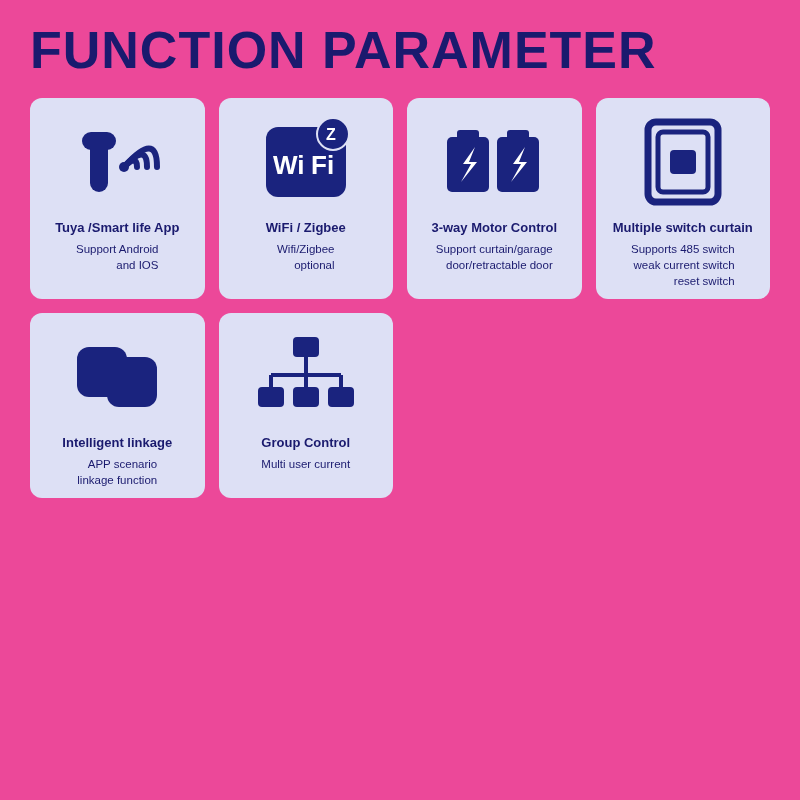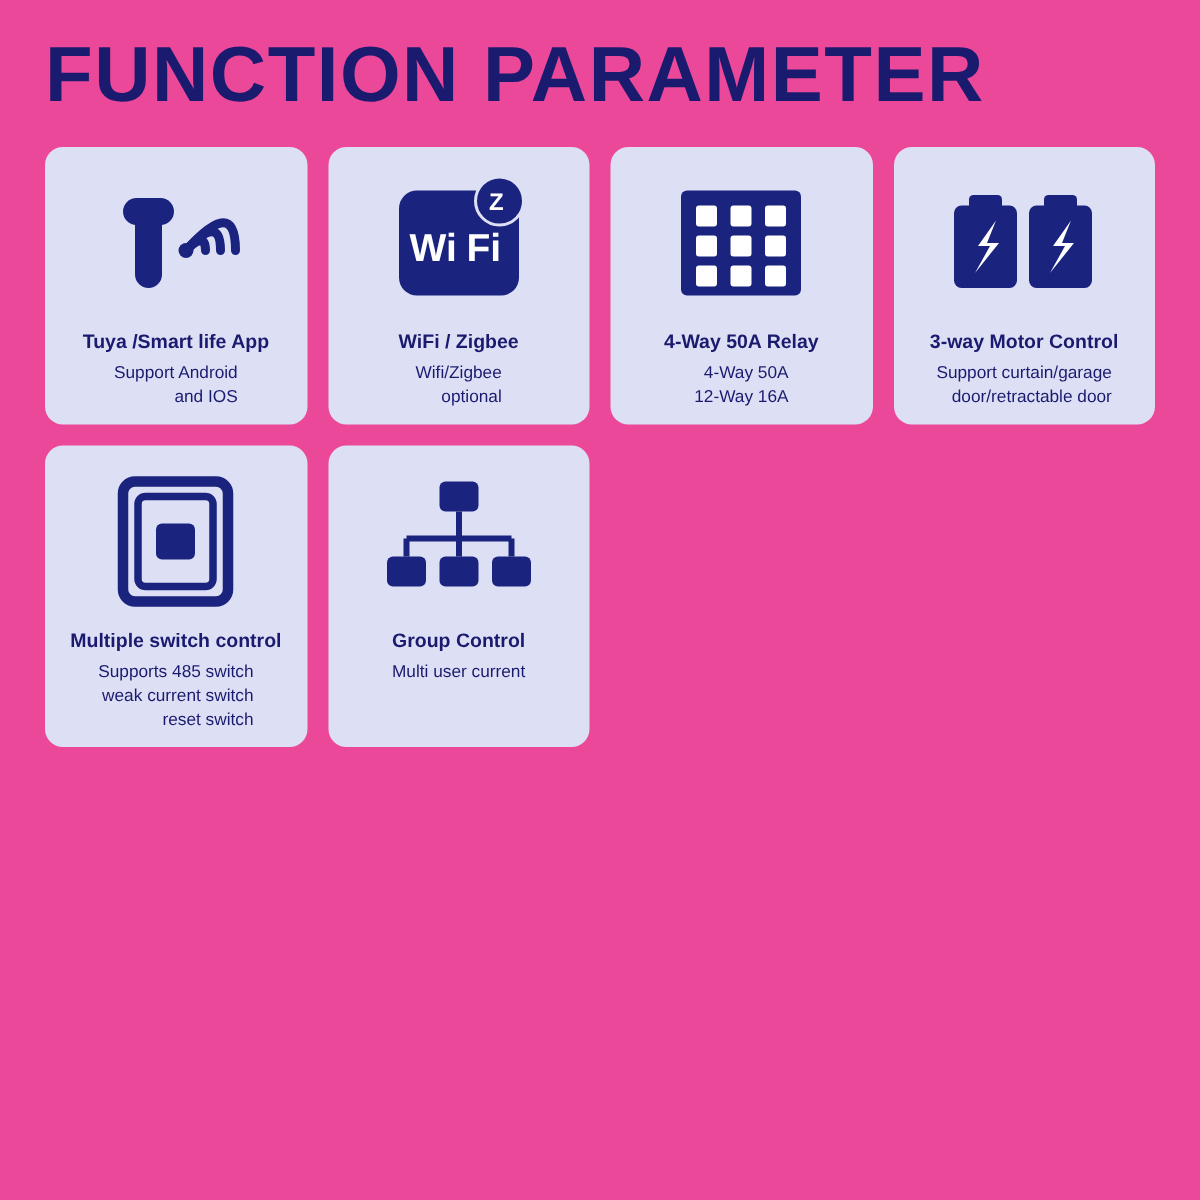--- a/index.html
+++ b/index.html
@@ -103,41 +103,20 @@
 
           <circle cx="82" cy="22" r="16" fill="#1a237e" stroke="#dde0f5" stroke-width="2"></circle>
           <text x="75" y="28" font-size="16" font-weight="900" fill="white" font-family="Arial">Z</text>
         </svg>
       </div>
       <div class="card-title">WiFi / Zigbee</div>
       <div class="card-sub" style="white-space:pre-line;">Wifi/Zigbee
 optional</div>
     </div>
 
-    <div class="card">
-      <div class="icon-box">
-        <svg viewBox="0 0 110 100" xmlns="http://www.w3.org/2000/svg">
-
-          <rect x="15" y="15" width="80" height="70" rx="4" fill="#1a237e"></rect>
-
-          <rect x="25" y="25" width="14" height="14" rx="2" fill="white"></rect>
-          <rect x="48" y="25" width="14" height="14" rx="2" fill="white"></rect>
-          <rect x="71" y="25" width="14" height="14" rx="2" fill="white"></rect>
-          <rect x="25" y="45" width="14" height="14" rx="2" fill="white"></rect>
-          <rect x="48" y="45" width="14" height="14" rx="2" fill="white"></rect>
-          <rect x="71" y="45" width="14" height="14" rx="2" fill="white"></rect>
-          <rect x="25" y="65" width="14" height="14" rx="2" fill="white"></rect>
-          <rect x="48" y="65" width="14" height="14" rx="2" fill="white"></rect>
-          <rect x="71" y="65" width="14" height="14" rx="2" fill="white"></rect>
-        </svg>
-      </div>
-      <div class="card-title">4-Way 50A Relay</div>
-      <div class="card-sub" style="white-space:pre-line;">4-Way 50A
-12-Way 16A</div>
-    </div>
 
     <div class="card">
       <div class="icon-box">
         <svg viewBox="0 0 110 100" xmlns="http://www.w3.org/2000/svg">
 
           <rect x="8" y="25" width="42" height="55" rx="5" fill="#1a237e"></rect>
           <rect x="18" y="18" width="22" height="10" rx="3" fill="#1a237e"></rect>
 
           <polygon points="36,35 24,52 32,52 22,70 38,50 30,50" fill="white"></polygon>
 
@@ -155,27 +134,41 @@
     <div class="card">
       <div class="icon-box">
         <svg viewBox="0 0 110 100" xmlns="http://www.w3.org/2000/svg">
 
           <rect x="20" y="10" width="70" height="80" rx="8" fill="none" stroke="#1a237e" stroke-width="7"></rect>
           <rect x="30" y="20" width="50" height="60" rx="5" fill="none" stroke="#1a237e" stroke-width="5"></rect>
 
           <rect x="42" y="38" width="26" height="24" rx="4" fill="#1a237e"></rect>
         </svg>
       </div>
-      <div class="card-title">Multiple switch control</div>
+      <div class="card-title">Multiple switch curtain</div>
       <div class="card-sub" style="white-space:pre-line;">Supports 485 switch
 weak current switch
 reset switch</div>
     </div>
 
 
+    <div class="card">
+      <div class="icon-box">
+        <svg viewBox="0 0 110 100" xmlns="http://www.w3.org/2000/svg">
+
+          <rect x="15" y="20" width="50" height="50" rx="12" fill="#1a237e"></rect>
+          <rect x="45" y="30" width="50" height="50" rx="12" fill="#1a237e"></rect>
+
+          <rect x="45" y="30" width="20" height="40" rx="0" fill="#1a237e"></rect>
+        </svg>
+      </div>
+      <div class="card-title">Intelligent linkage</div>
+      <div class="card-sub" style="white-space:pre-line;">APP scenario
+linkage function</div>
+    </div>
 
     <div class="card">
       <div class="icon-box">
         <svg viewBox="0 0 110 100" xmlns="http://www.w3.org/2000/svg">
 
           <rect x="42" y="10" width="26" height="20" rx="4" fill="#1a237e"></rect>
 
           <line x1="55" y1="30" x2="55" y2="48" stroke="#1a237e" stroke-width="4"></line>
 
           <line x1="20" y1="48" x2="90" y2="48" stroke="#1a237e" stroke-width="4"></line>

